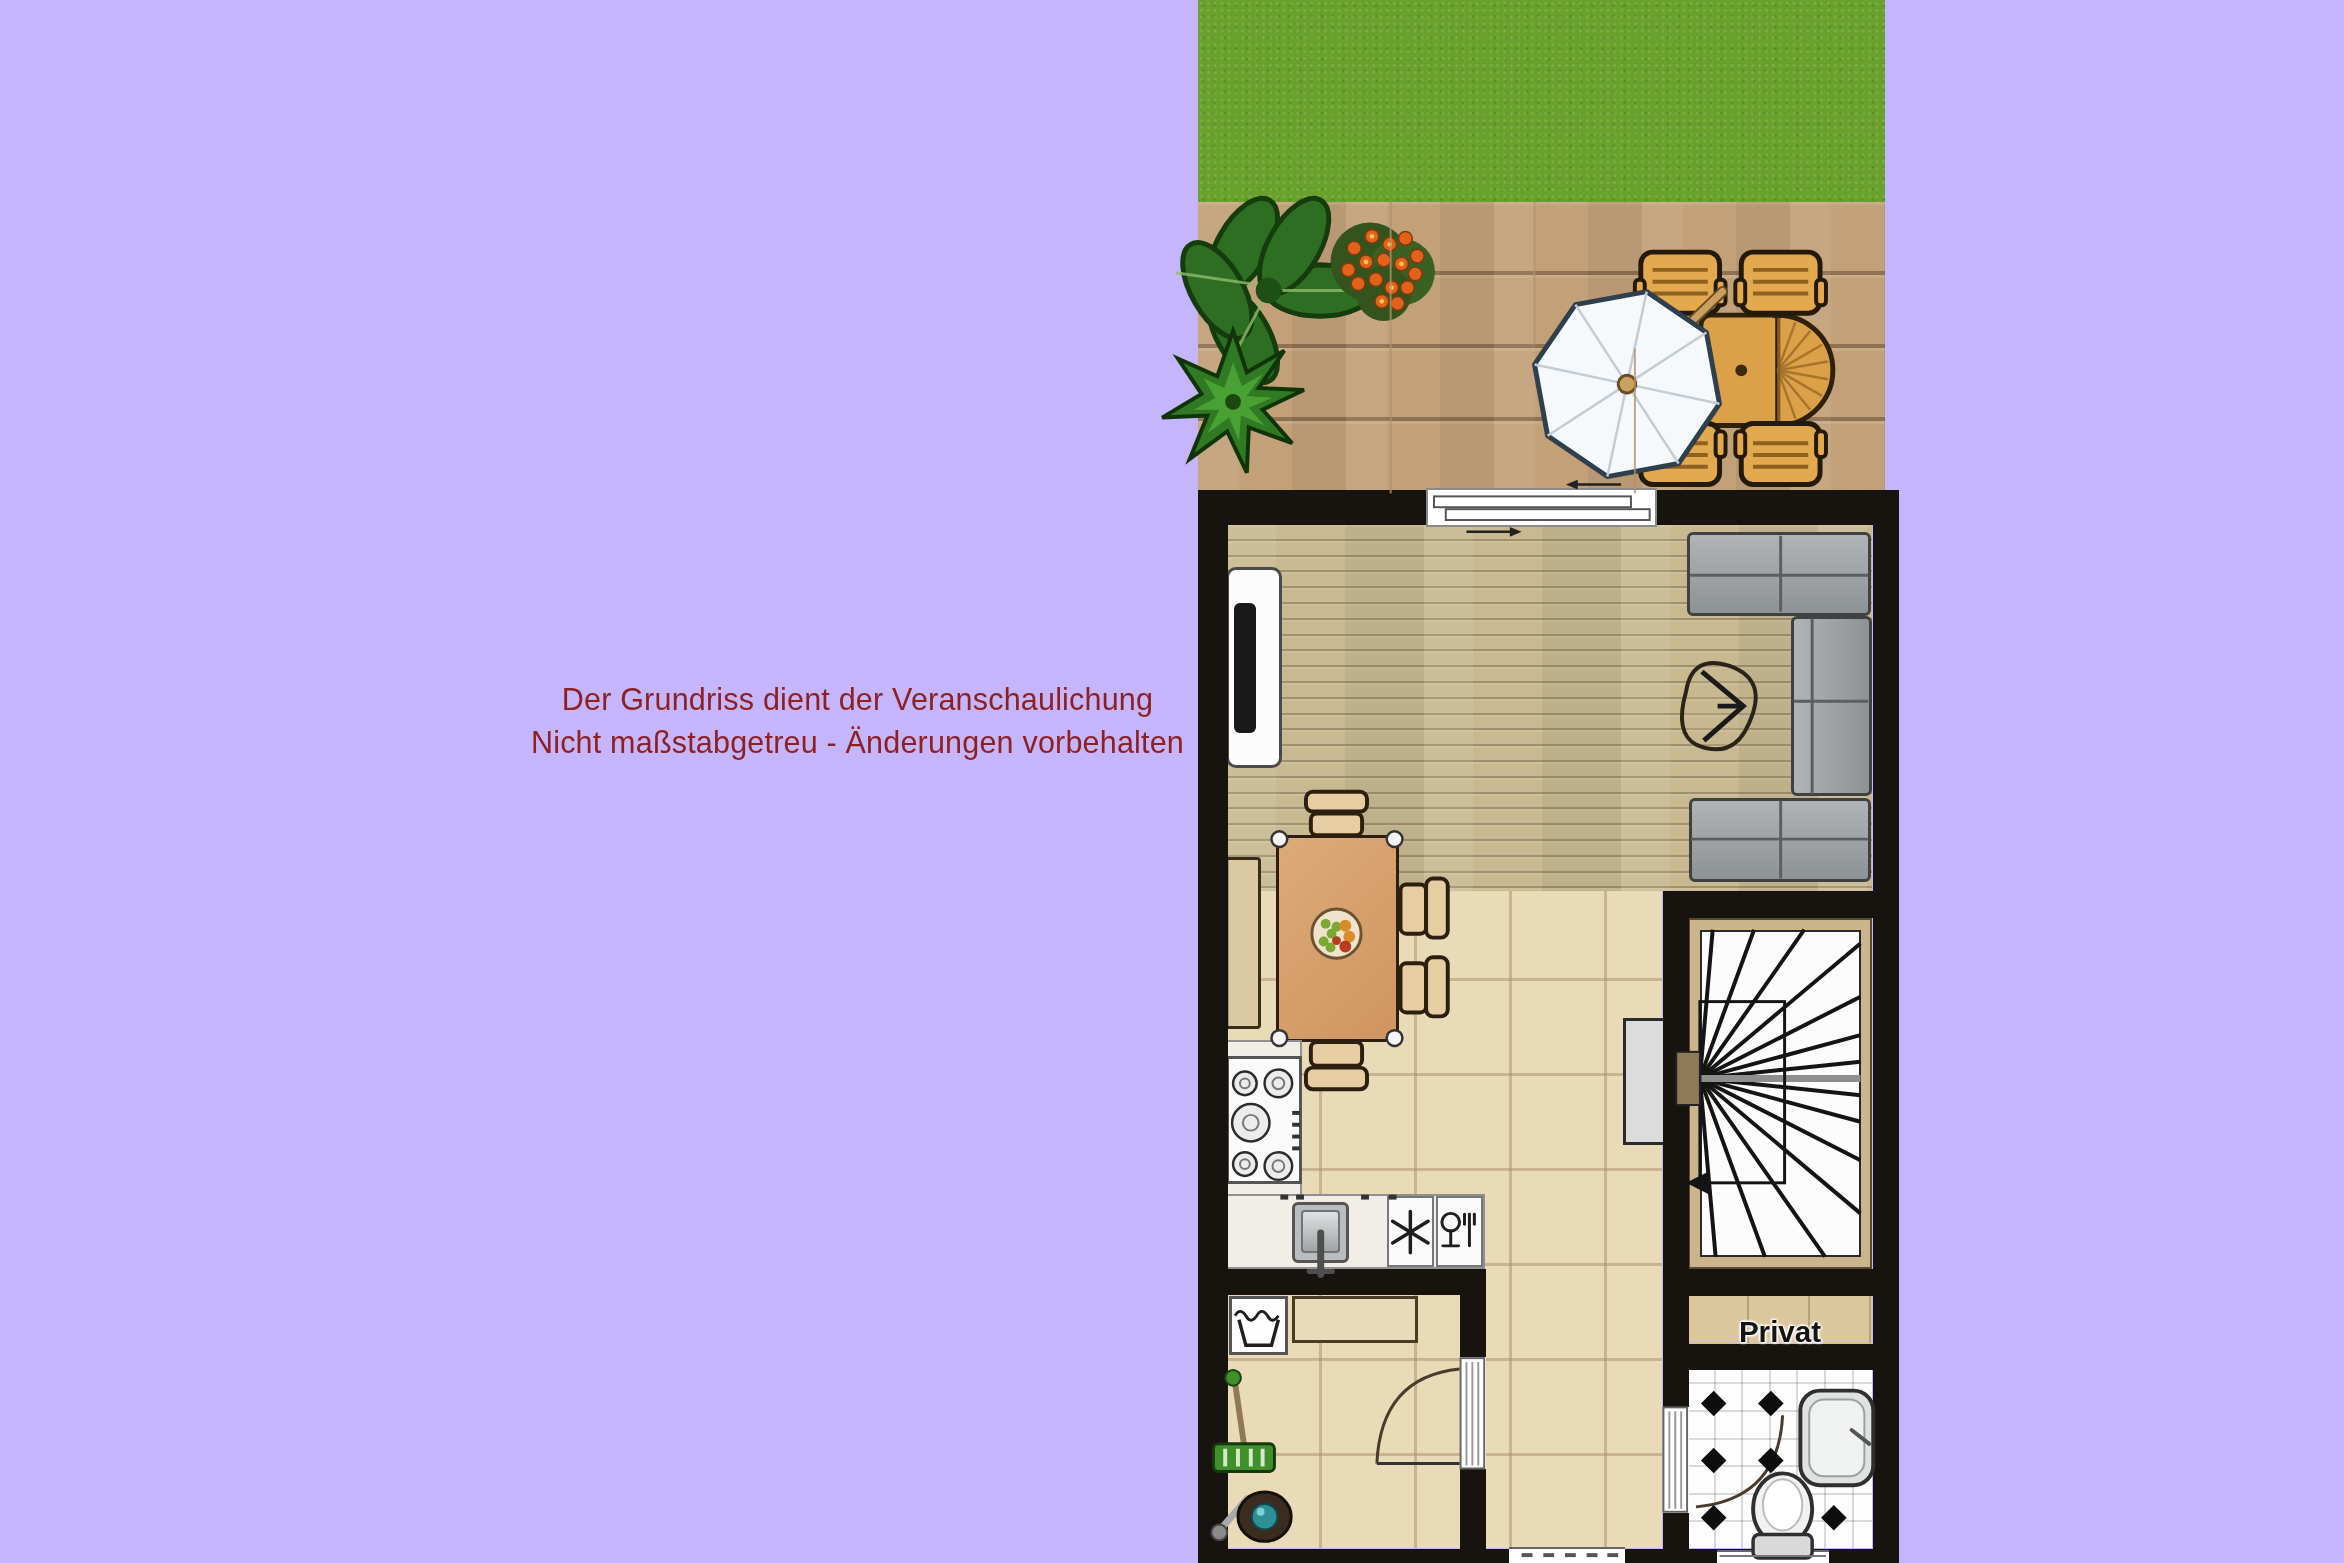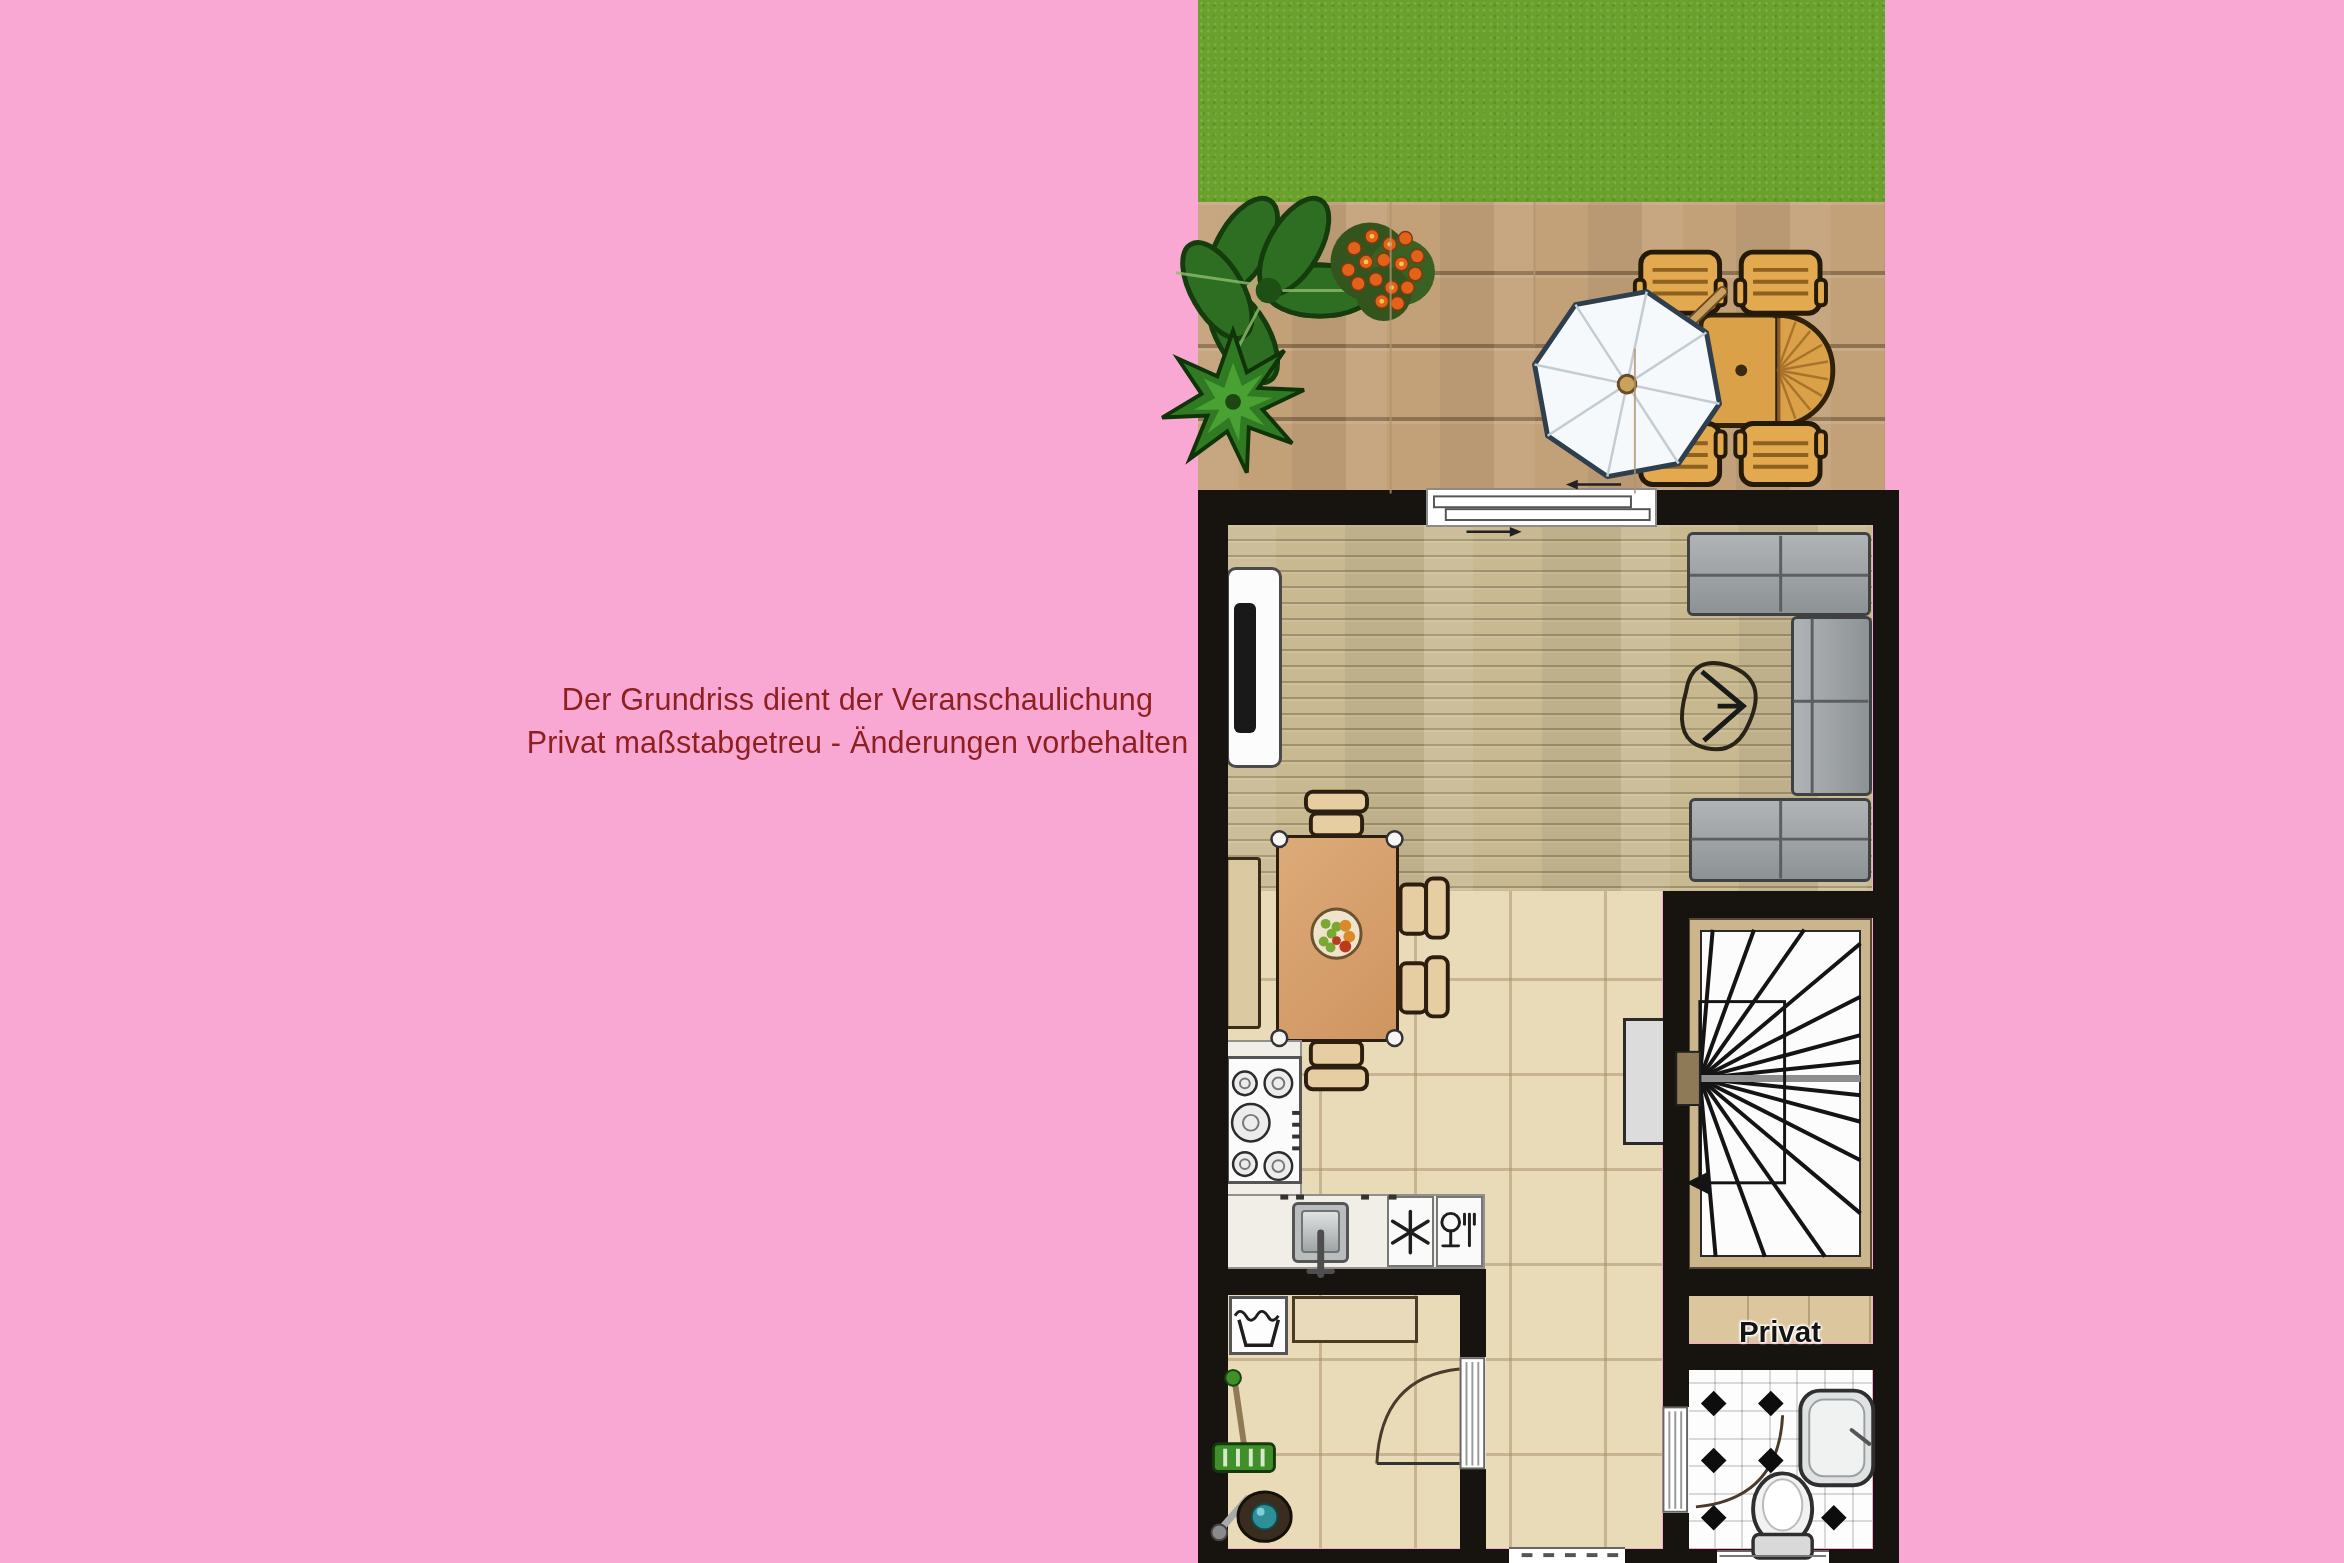--- a/index.html
+++ b/index.html
@@ -1,16 +1,16 @@
 <!DOCTYPE html>
 <html><head>
 <meta charset="utf-8">
 <style>
   html,body{margin:0;padding:0;background:#ffffff;}
-  #canvas{position:relative;width:2344px;height:1563px;background:#f9a8d4;overflow:hidden;
+  #canvas{position:relative;width:2344px;height:1563px;background:#c4b5fd;overflow:hidden;
           font-family:"Liberation Sans", sans-serif;}
   .abs{position:absolute;box-sizing:border-box;}
 
   
   .garden{left:1198px;top:0;width:687px;height:202px;background-color:#69a12c;
     background-image:radial-gradient(rgba(255,255,255,.14) 1px,transparent 1.6px),
                      radial-gradient(rgba(20,60,0,.18) 1px,transparent 1.6px);
     background-size:6.9px 6.9px,10.8px 10.8px;}
   .terrace{left:1198px;top:202px;width:687px;height:292px;background-color:#c2a179;
     background-image:
@@ -482,18 +482,18 @@
 
     <g stroke="#b2936c" stroke-width="2" opacity=".8">
       <line x1="1412" y1="205" x2="1412" y2="501"></line>
       <line x1="1558" y1="205" x2="1558" y2="350"></line>
       <line x1="1660" y1="354" x2="1660" y2="501"></line>
     </g>
   </svg>
 
   <div class="abs disclaimer">
     <div>Der Grundriss dient der Veranschaulichung</div>
-    <div>Privat maßstabgetreu - Änderungen vorbehalten</div>
+    <div>Nicht maßstabgetreu - Änderungen vorbehalten</div>
   </div>
   <div class="abs privat-label">Privat</div>
 
 </div>
 
 
 </body></html>

